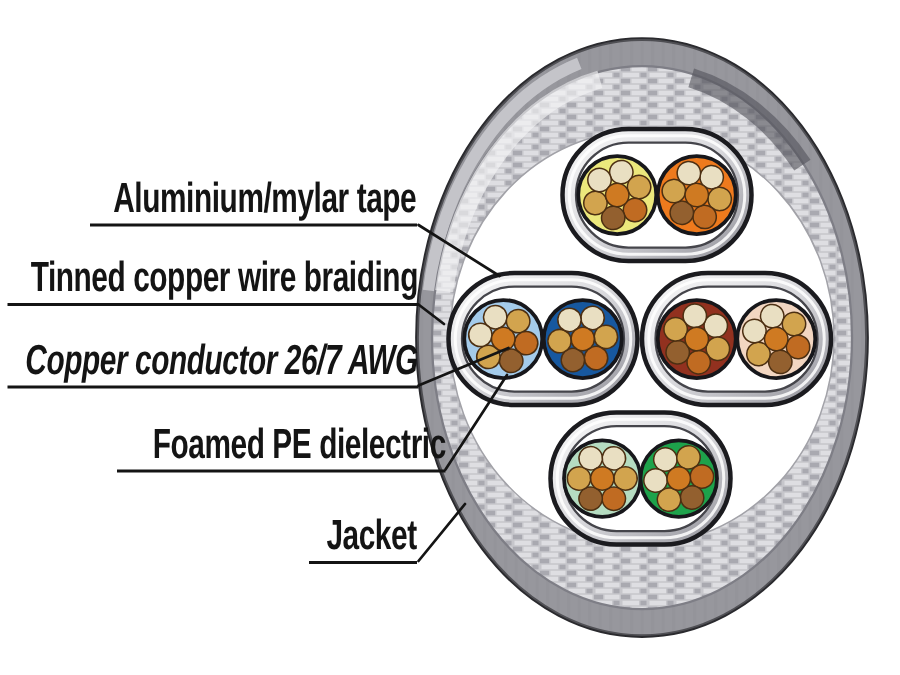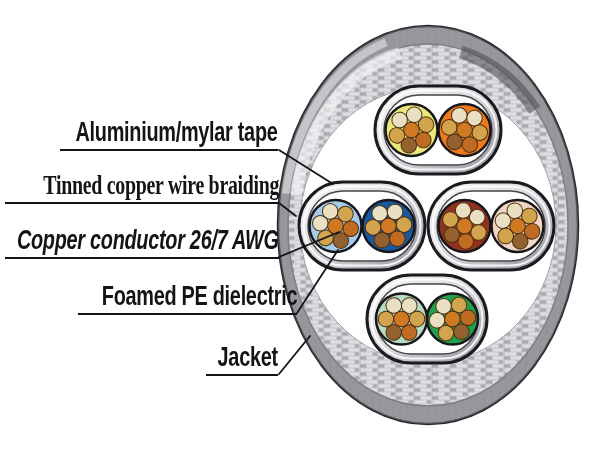--- a/index.html
+++ b/index.html
@@ -129,21 +129,21 @@
       <line x1="279" y1="203" x2="296" y2="216"></line>
       <line x1="279" y1="257" x2="339" y2="232"></line>
       <line x1="297" y1="313" x2="338" y2="250"></line>
       <line x1="279" y1="374" x2="310" y2="336"></line>
     </g>
   </svg>
 
   <div class="callout" style="left:60px;  top:113px; width:218px;">
     <span>Aluminium/mylar tape</span>
   </div>
-  <div class="callout" style="left:5px;   top:166px; width:274px;font-family:Liberation Serif, serif;">
+  <div class="callout" style="left:5px;   top:166px; width:274px;">
     <span>Tinned copper wire braiding</span>
   </div>
   <div class="callout" style="left:5px;   top:221px; width:274px;font-style:italic;">
     <span>Copper conductor 26/7 AWG</span>
   </div>
   <div class="callout" style="left:206px; top:338px; width:72px;">
     <span>Jacket</span>
   </div>
   <div class="callout" style="left:78px;  top:277px; width:219px;">
     <span>Foamed PE dielectric</span>

